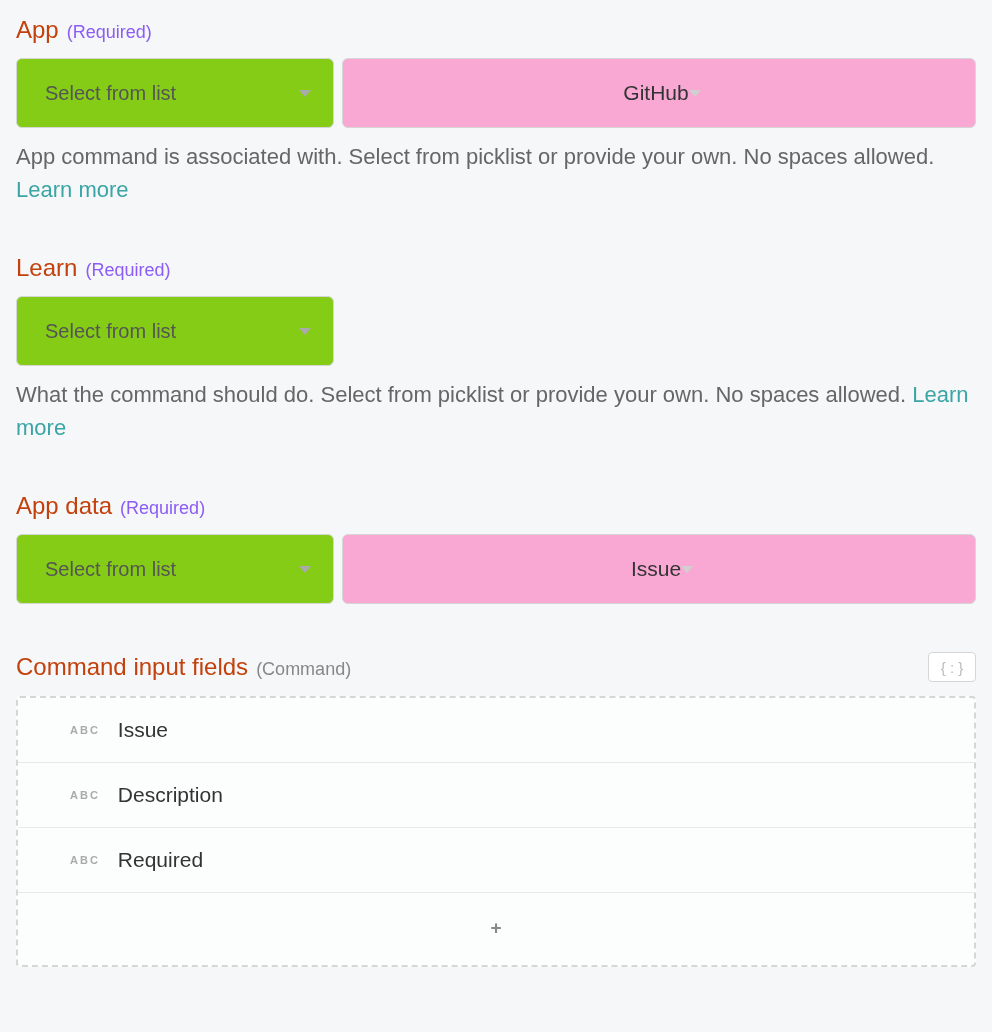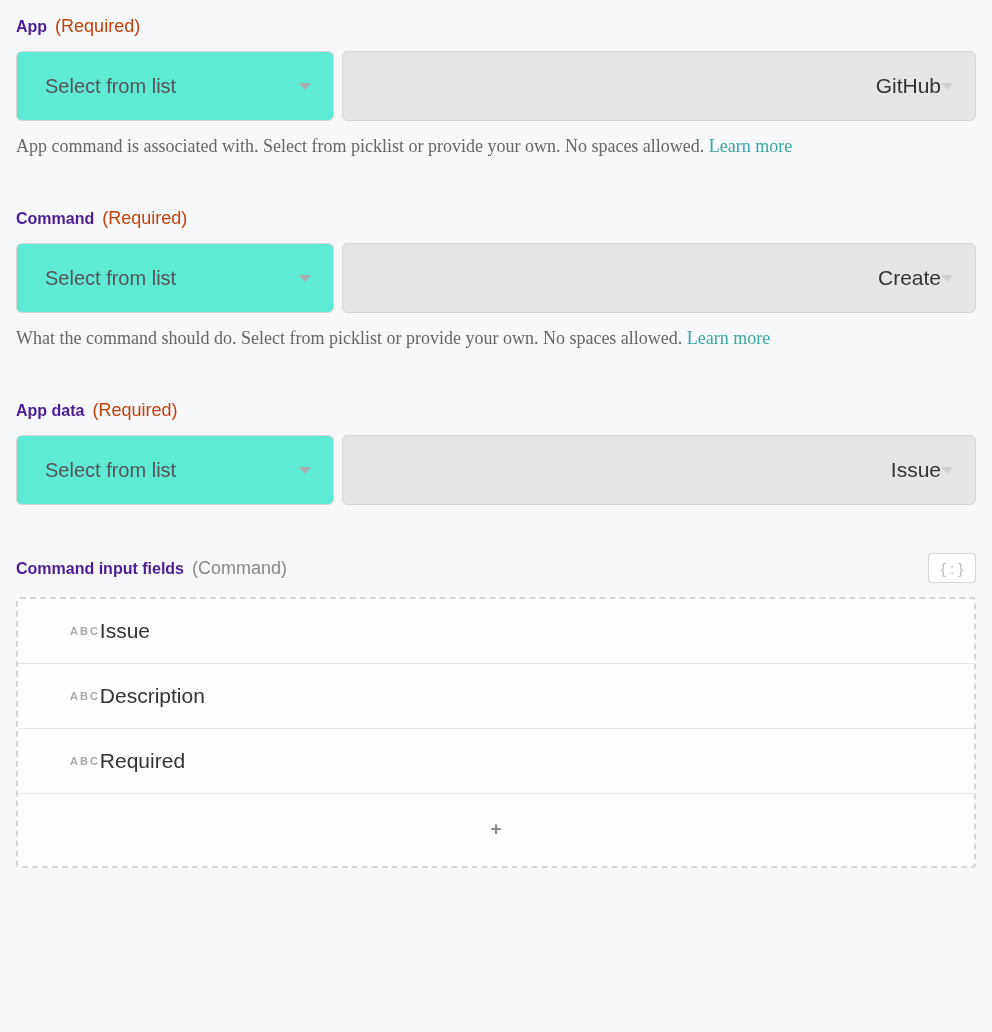--- a/index.html
+++ b/index.html
@@ -13,81 +13,80 @@
   .field-group {
     margin-bottom: 48px;
   }
   .field-label-row {
     margin-bottom: 14px;
     display: flex;
     align-items: baseline;
     gap: 8px;
   }
   .field-label {
-    font-size: 16px;
-    font-weight: 700;
-    color: #4c1d95;
+    font-size: 24px;
+    font-weight: 400;
+    color: #c2410c;
   }
   .required-tag {
     font-size: 18px;
-    color: #c2410c;
+    color: #8b5cf6;
     font-weight: 400;
   }
   .optional-tag {
     font-size: 18px;
     color: #888;
     font-weight: 400;
   }
   .input-row {
     display: flex;
     gap: 8px;
     margin-bottom: 12px;
   }
   .select-prefix {
-    background: #5eead4;
+    background: #84cc16;
     border: 1px solid #d6d6d6;
     border-radius: 6px;
     height: 70px;
     width: 318px;
     display: flex;
     align-items: center;
     justify-content: space-between;
     padding: 0 22px 0 28px;
     font-size: 20px;
     color: #555;
     cursor: pointer;
   }
   .value-box {
-    background: #e5e5e5;
+    background: #f9a8d4;
     border: 1px solid #d6d6d6;
     border-radius: 6px;
     height: 70px;
     flex: 1;
     display: flex;
     align-items: center;
-    justify-content: flex-end;
+    justify-content: center;
     padding: 0 22px 0 28px;
     font-size: 21px;
     color: #333;
     cursor: pointer;
   }
   .caret {
     width: 0; height: 0;
     border-left: 6px solid transparent;
     border-right: 6px solid transparent;
     border-top: 7px solid #aaa;
   }
   .caret-light {
     border-top-color: #d0d0d0;
   }
   .help-text {
-    font-size: 18px;
+    font-size: 22px;
     color: #666;
     line-height: 1.5;
-    font-family: Liberation Serif, serif;
   }
   .learn-more {
     color: #3ba5a5;
     cursor: pointer;
   }
   .cif-header {
     display: flex;
     align-items: center;
     justify-content: space-between;
     margin-bottom: 14px;
@@ -106,21 +105,21 @@
     background: #fff;
   }
   .cif-box {
     border: 2px dashed #d6d6d6;
     border-radius: 4px;
     background: #fcfdfd;
   }
   .cif-item {
     display: flex;
     align-items: center;
-    gap: 0;
+    gap: 18px;
     padding: 20px 24px 20px 52px;
     border-bottom: 1px solid #e8e8e8;
     font-size: 21px;
     color: #333;
     cursor: pointer;
   }
   .abc-badge {
     font-size: 11px;
     letter-spacing: 2px;
     color: #aaa;
@@ -161,31 +160,27 @@
     </div>
   </div>
   <div class="help-text">
     <span>App command is associated with. Select from picklist or provide your own. No spaces allowed.</span>
     <span class="learn-more">Learn more</span>
   </div>
 </div>
 
 <div class="field-group">
   <div class="field-label-row">
-    <span class="field-label">Command</span>
+    <span class="field-label">Learn</span>
     <span class="required-tag">(Required)</span>
   </div>
   <div class="input-row">
     <div class="select-prefix">
       <span>Select from list</span>
       <span class="caret"></span>
-    </div>
-    <div class="value-box">
-      <span>Create</span>
-      <span class="caret caret-light"></span>
     </div>
   </div>
   <div class="help-text">
     <span>What the command should do. Select from picklist or provide your own. No spaces allowed.</span>
     <span class="learn-more">Learn more</span>
   </div>
 </div>
 
 <div class="field-group">
   <div class="field-label-row">

